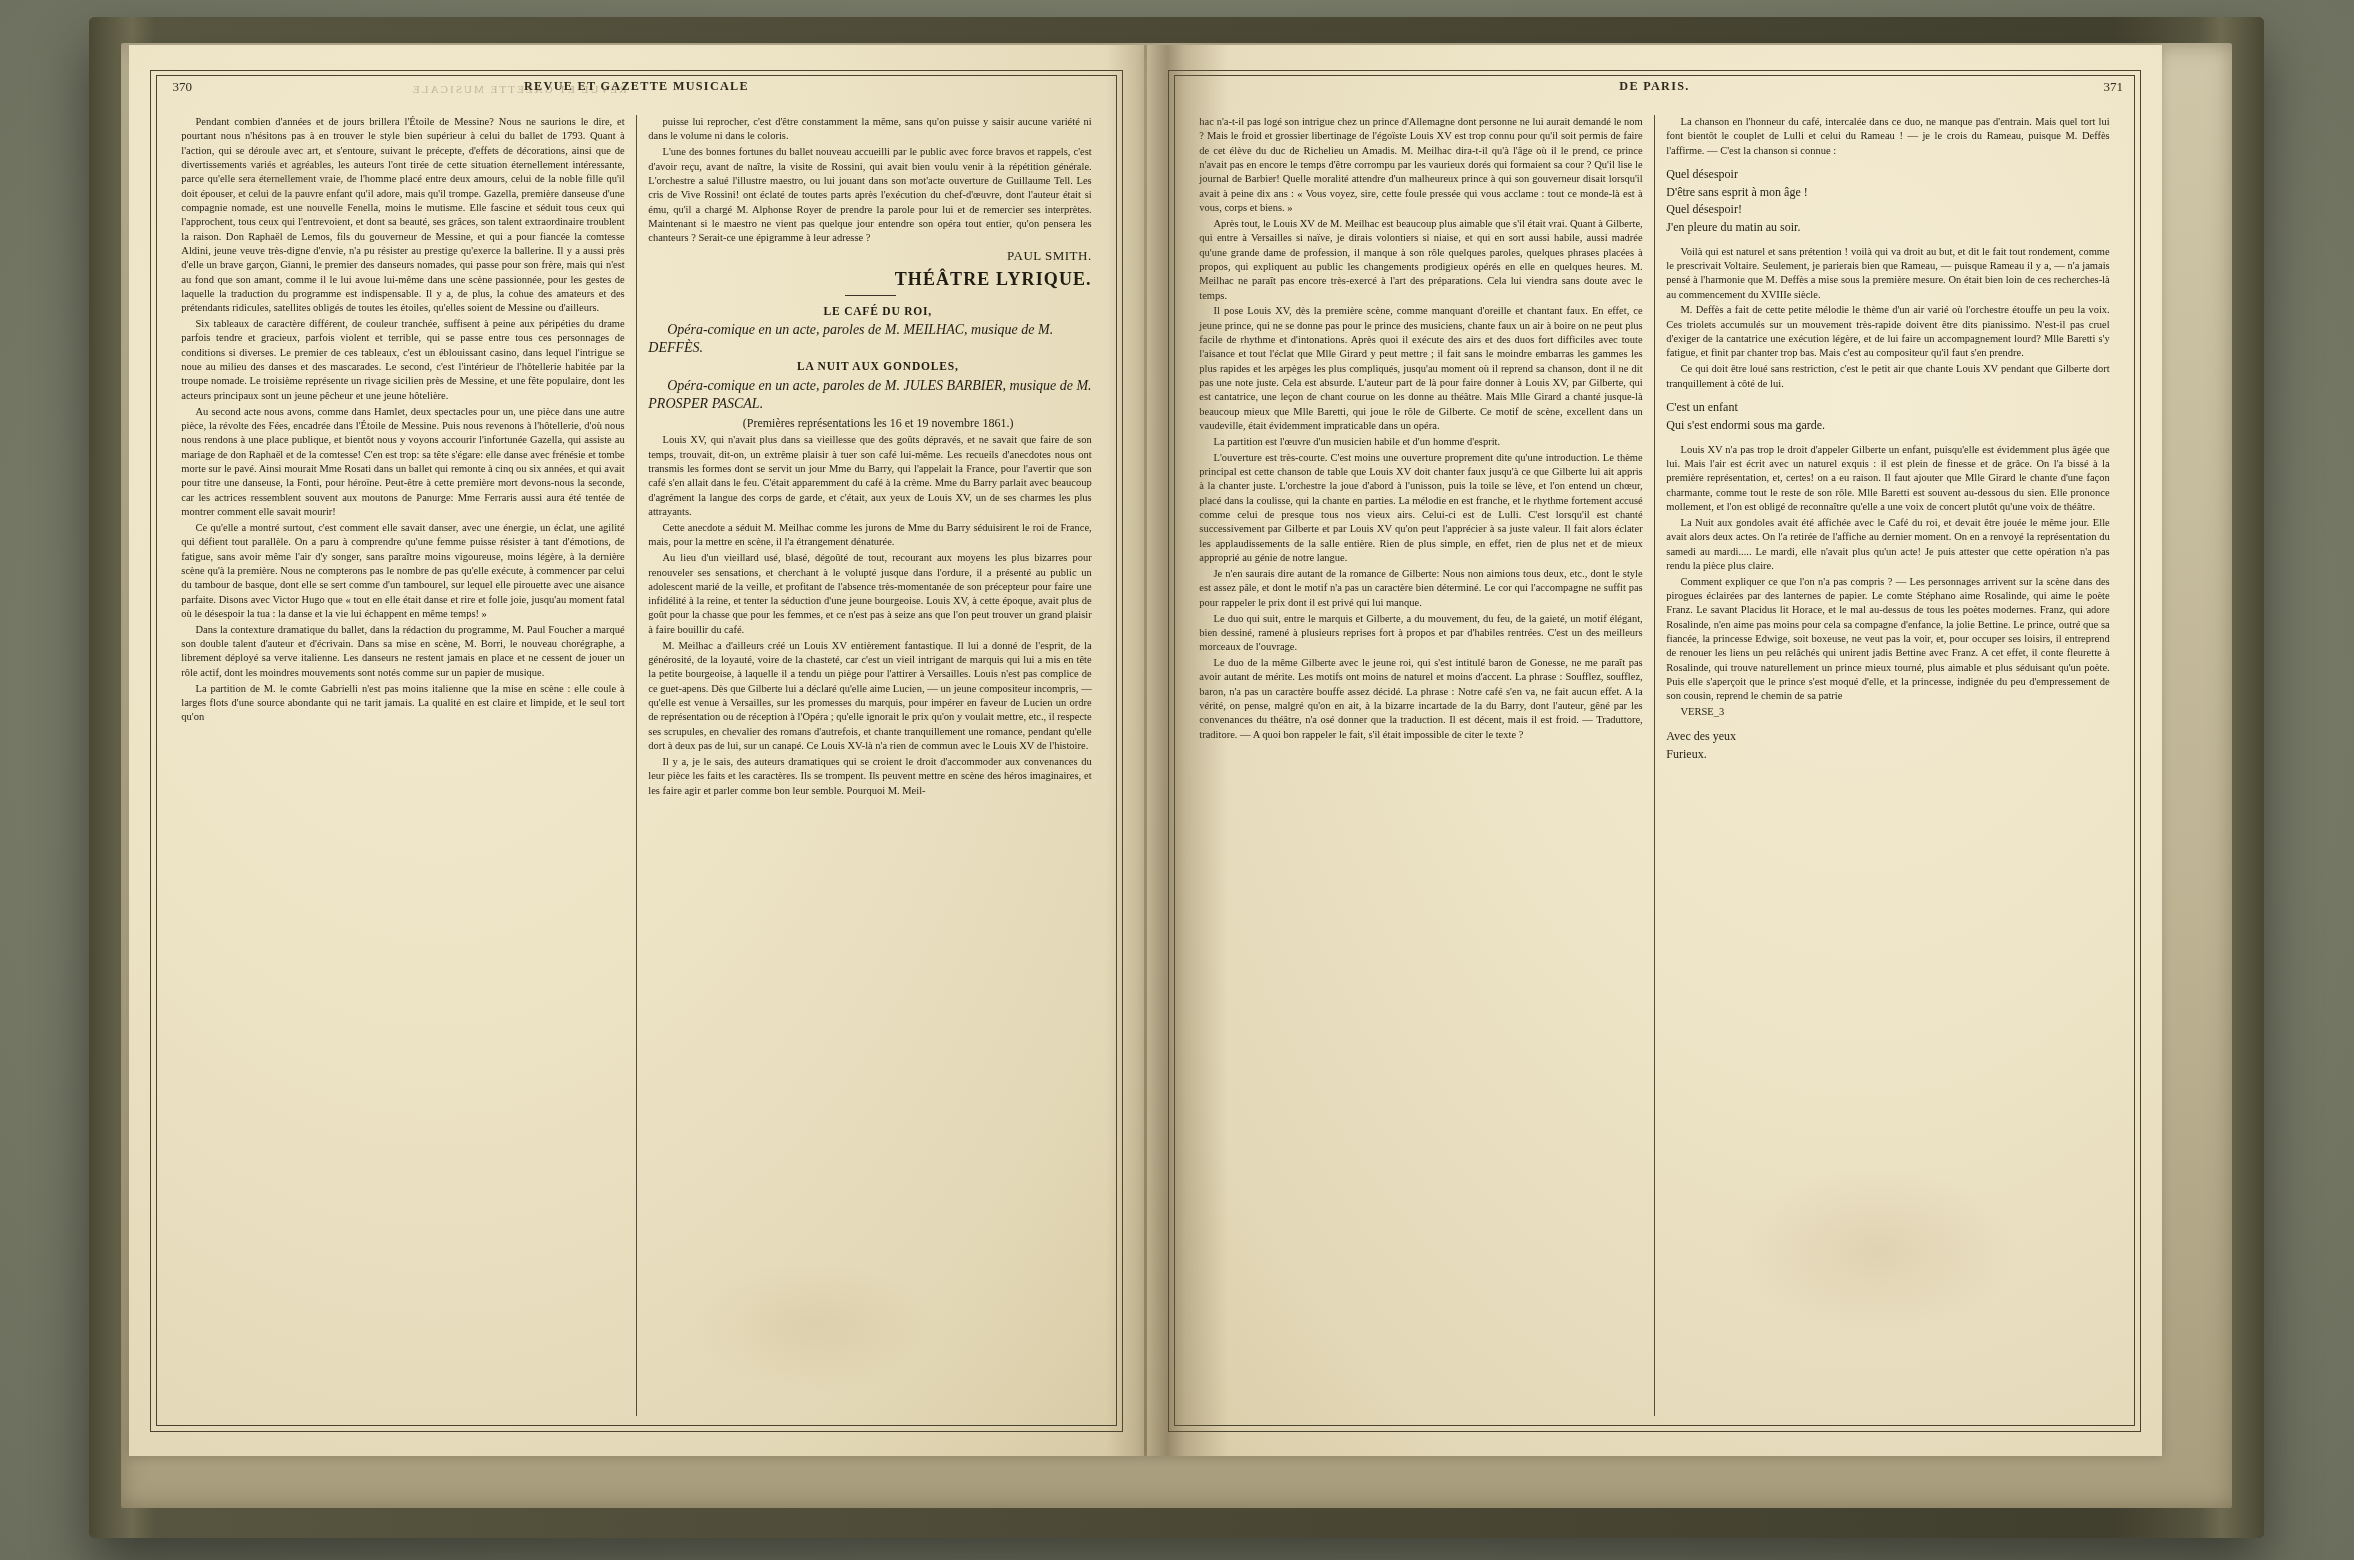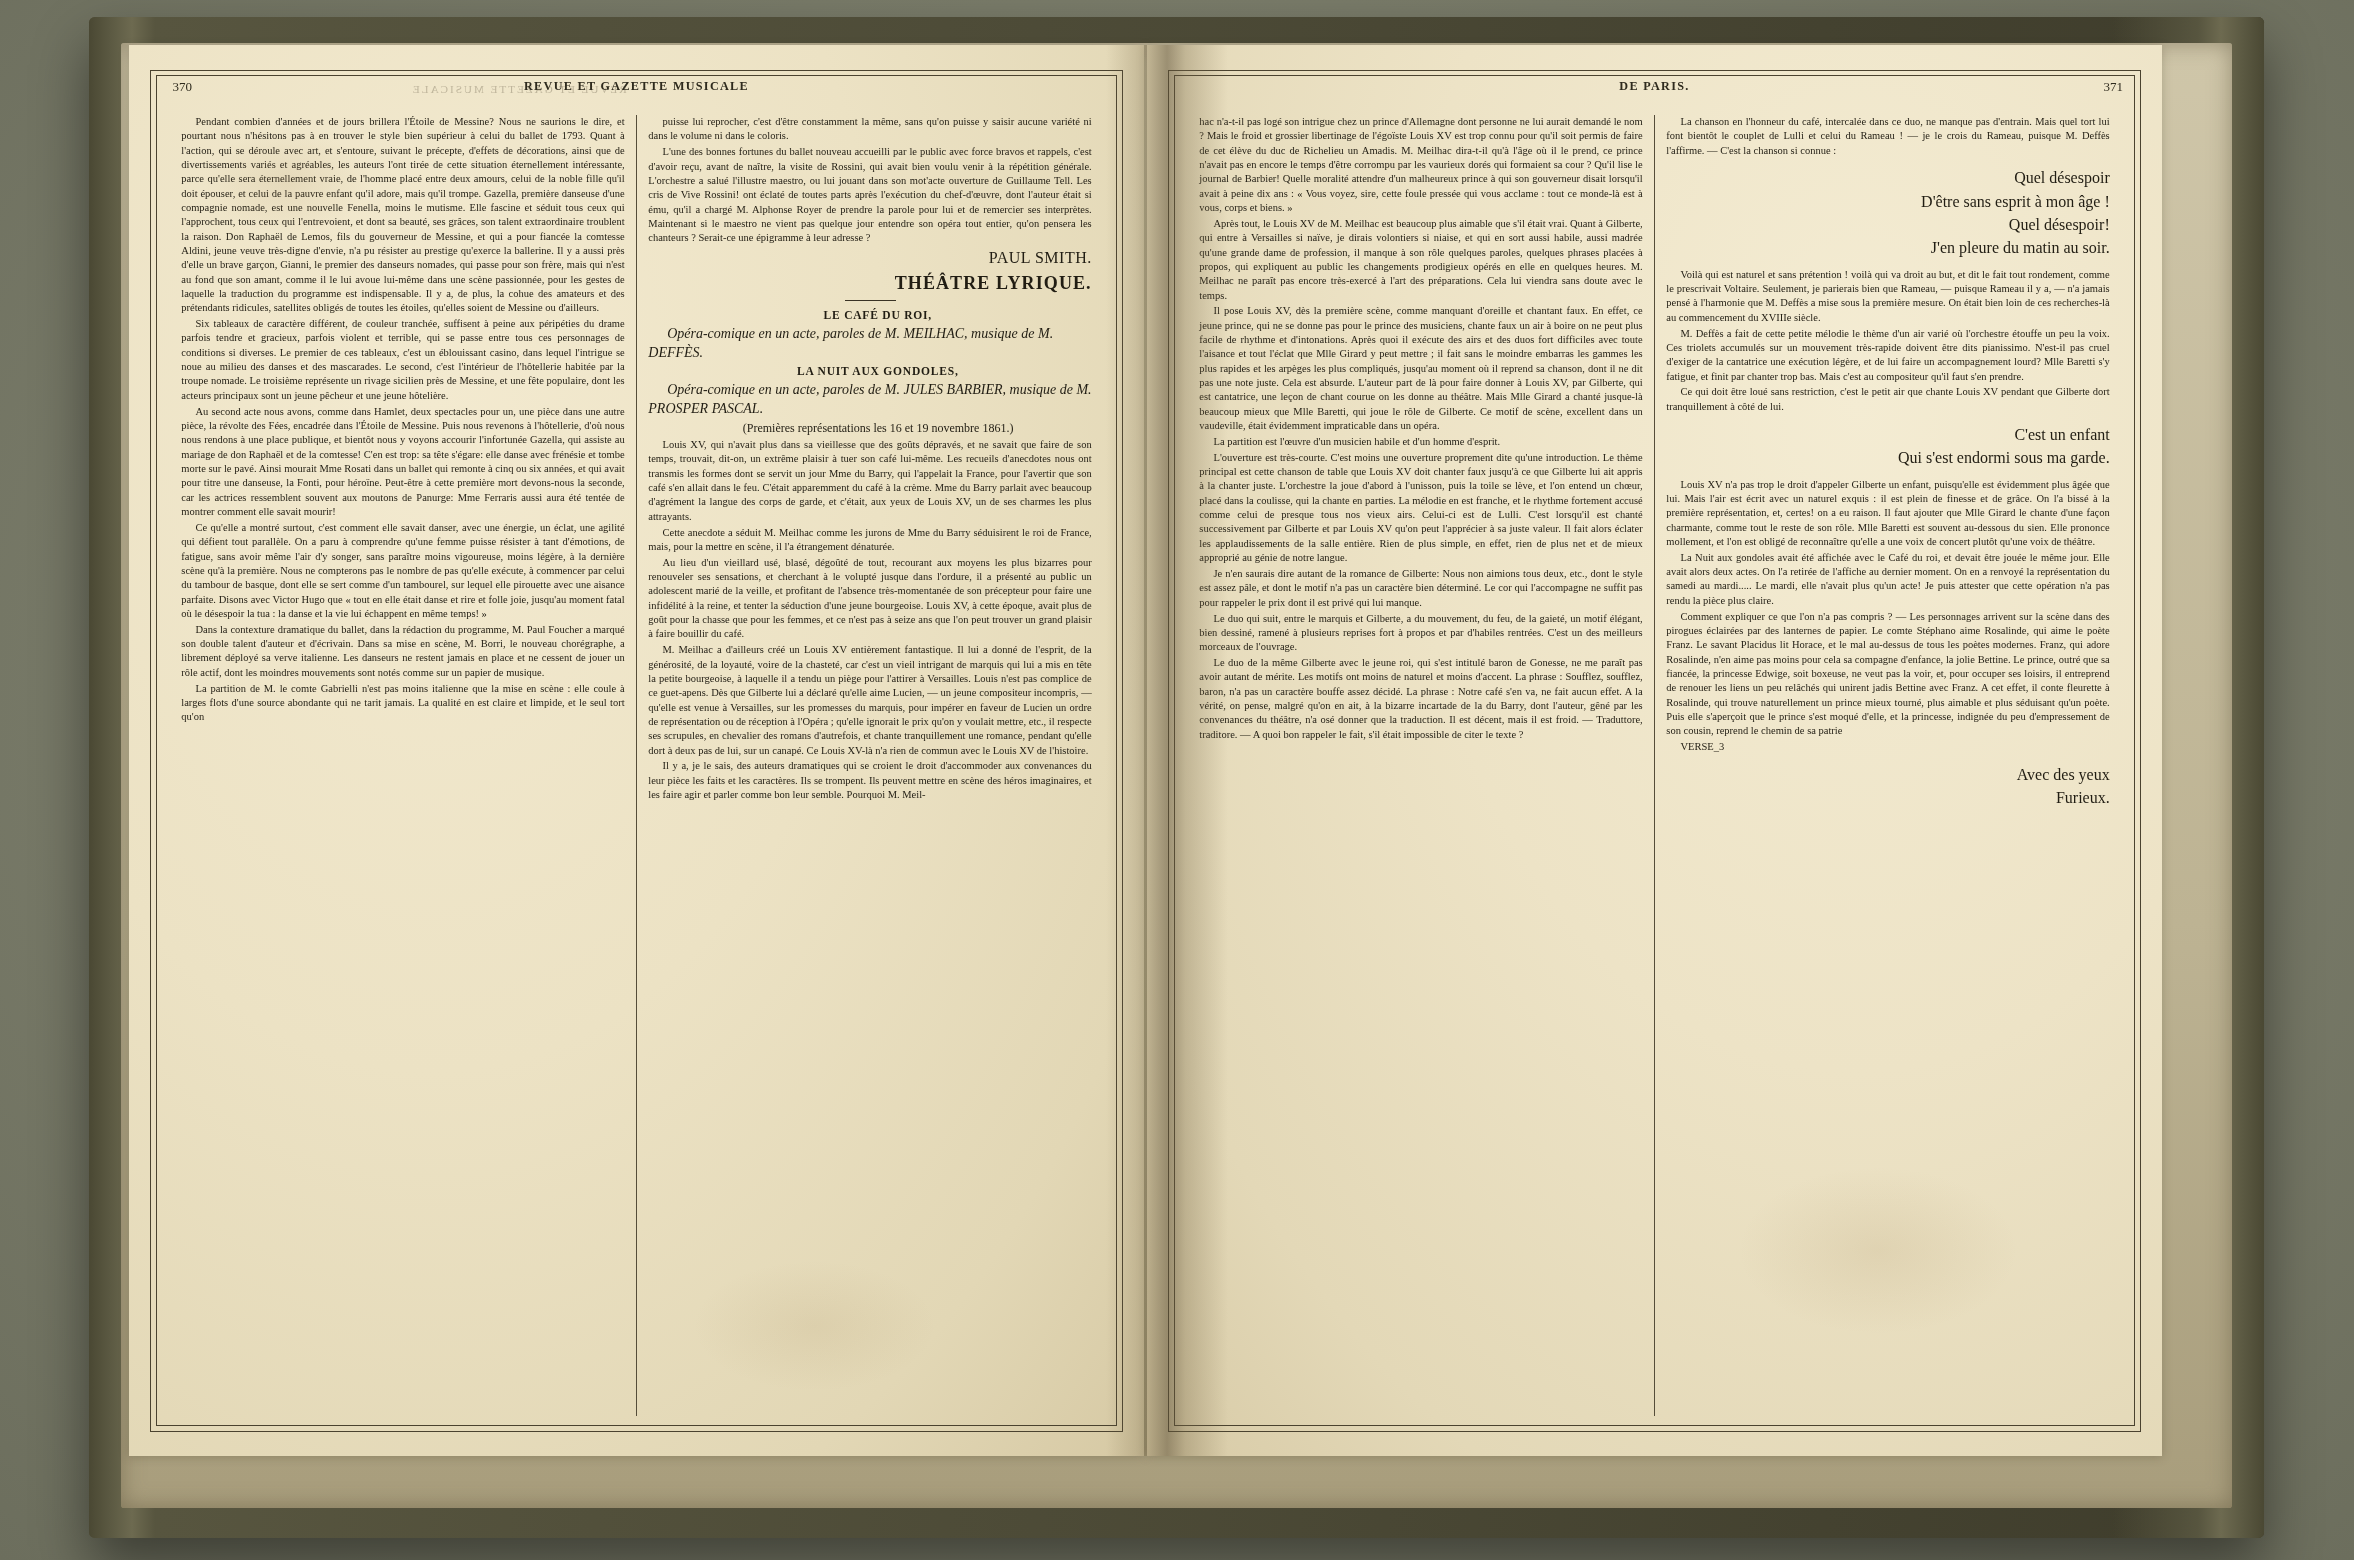--- a/index.html
+++ b/index.html
@@ -217,28 +217,28 @@
   }
   .date-line {
     text-align: center;
     font-size: 12px;
     margin: 3.8px 0 8.5px 0;
     text-indent: 0;
   }
   .signature {
     text-align: right;
     font-variant: small-caps;
-    font-size: 16px;
+    font-size: 13px;
     letter-spacing: 0.5px;
     margin: 6.6px 0 9.4px 0;
     text-indent: 0;
   }
   .verse {
-    text-align: right;
-    font-size: 16px;
+    text-align: left;
+    font-size: 12px;
     line-height: 1.45;
     margin: 8.5px 0 8.5px 0;
     text-indent: 0;
   }
   .verse-line { display: block; }
 </style>
 </head>
 <body>
 
 <div id="scan">

